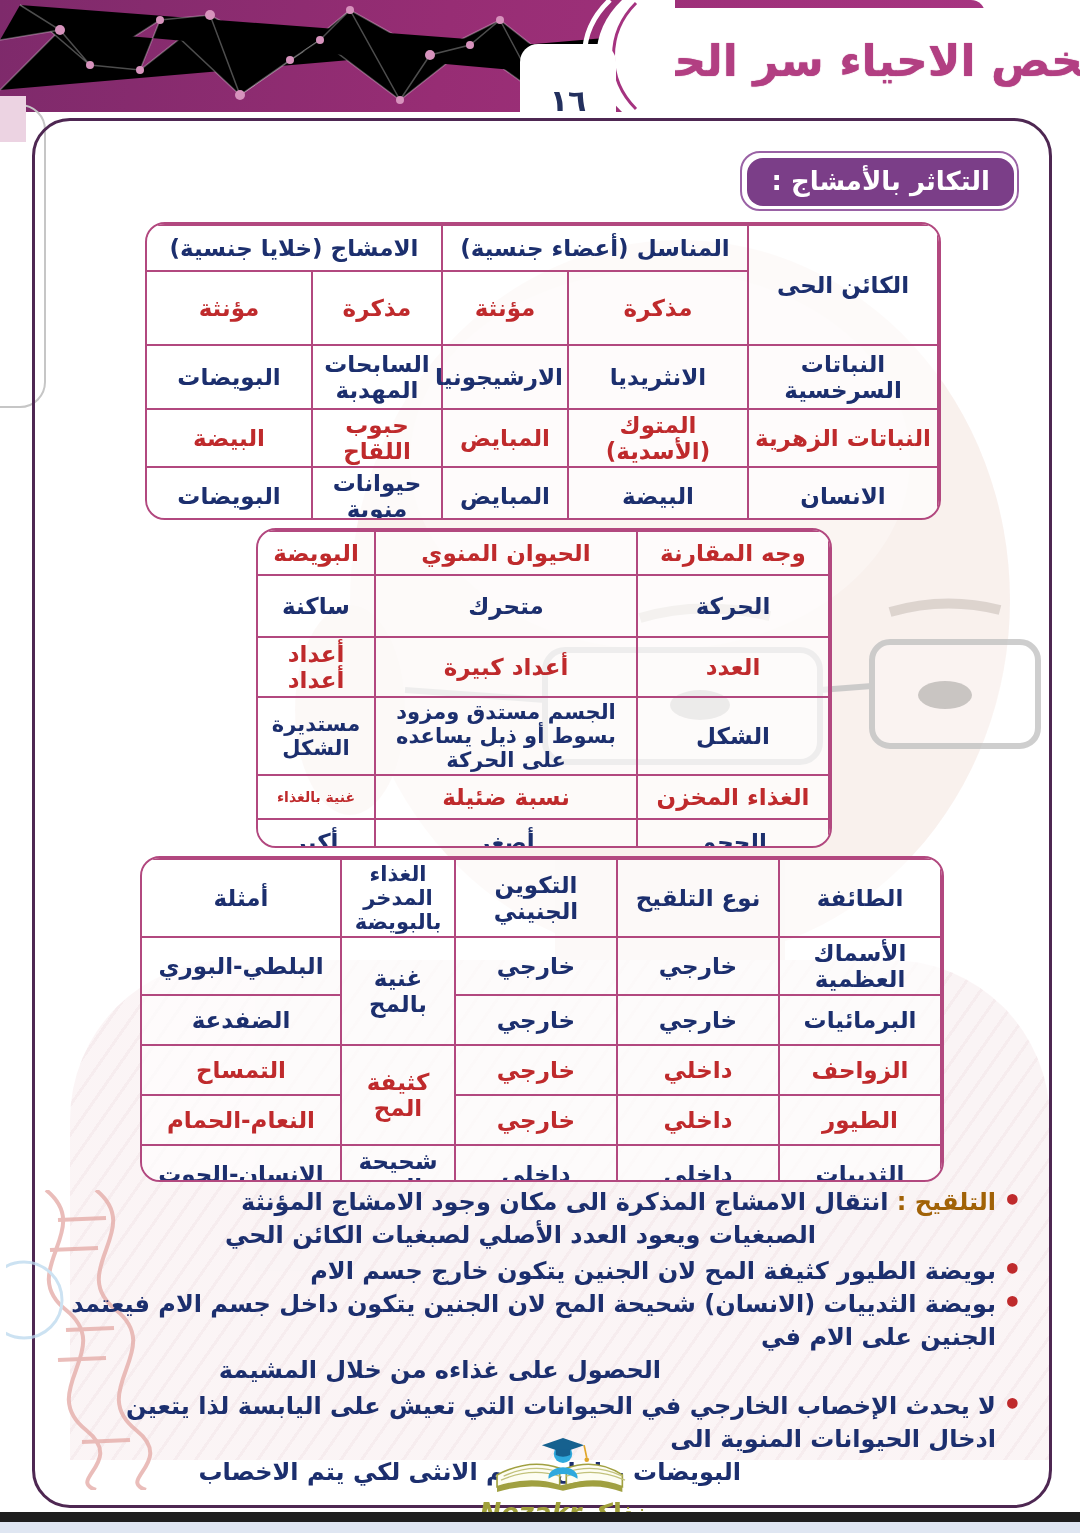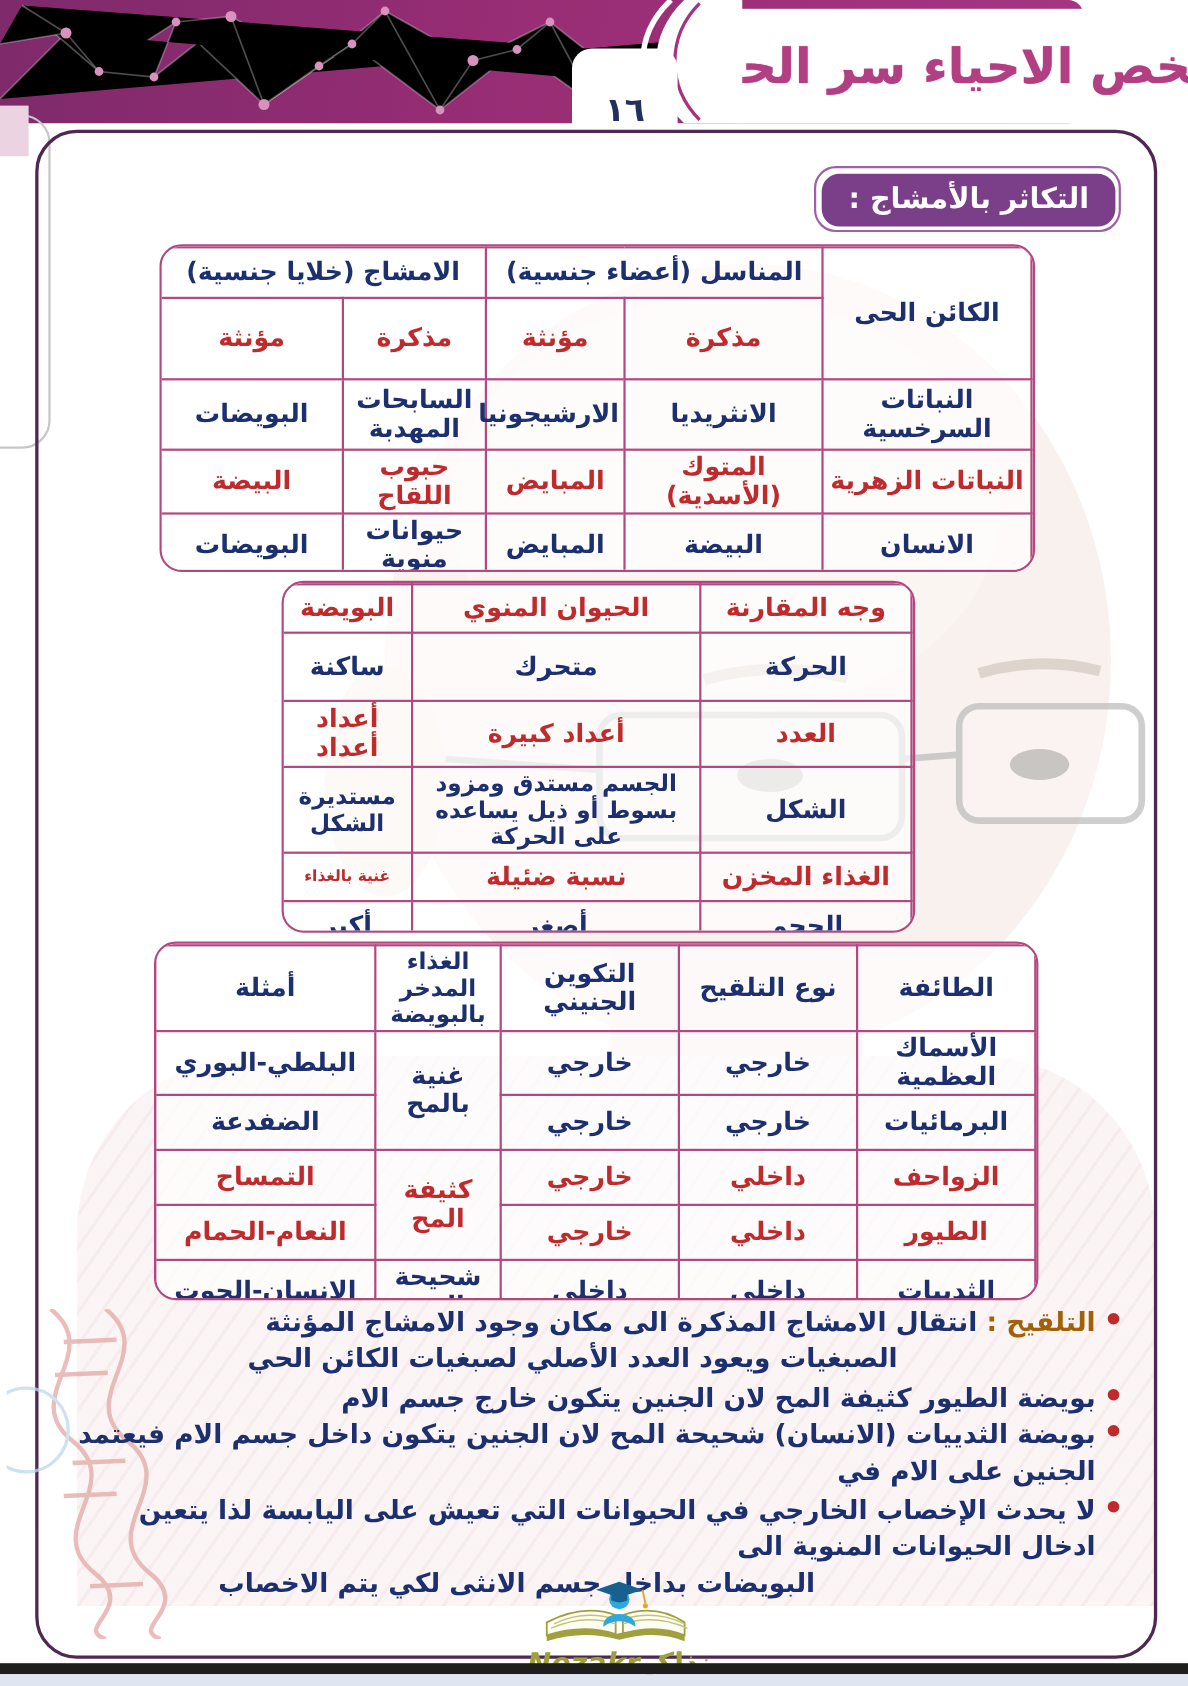--- a/index.html
+++ b/index.html
@@ -296,20 +296,21 @@
       </table>
   </div>
 
   <div class="notes">
     <div class="note-line has-bullet">
       <span class="note-lead">التلقيح : </span><span>انتقال الامشاج المذكرة الى مكان وجود الامشاج المؤنثة</span>
     </div>
     <div class="note-line ind-a">الصبغيات ويعود العدد الأصلي لصبغيات الكائن الحي</div>
     <div class="note-line has-bullet gap-top">بويضة الطيور كثيفة المح لان الجنين يتكون خارج جسم الام</div>
     <div class="note-line has-bullet">بويضة الثدييات (الانسان) شحيحة المح لان الجنين يتكون داخل جسم الام فيعتمد الجنين على الام في</div>
+    <div class="note-line ind-b">الحصول على غذاءه من خلال المشيمة</div>
     <div class="note-line has-bullet gap-top">لا يحدث الإخصاب الخارجي في الحيوانات التي تعيش على اليابسة لذا يتعين ادخال الحيوانات المنوية الى</div>
     <div class="note-line ind-c">البويضات بداخل جسم الانثى لكي يتم الاخصاب</div>
   </div>
 
   <div class="logo">
     <svg width="210" height="62" viewBox="0 0 220 94">
       <path d="M10,62 Q60,36 105,52 L105,78 Q60,64 10,80 Z" fill="#fdfdf2" stroke="#a0a040" stroke-width="2.5"></path>
       <path d="M200,62 Q160,36 115,52 L115,78 Q160,64 200,80 Z" fill="#fdfdf2" stroke="#a0a040" stroke-width="2.5"></path>
       <path d="M20,64 Q62,44 105,58" stroke="#c2c27c" stroke-width="2" fill="none"></path>
       <path d="M16,70 Q61,50 105,64" stroke="#c2c27c" stroke-width="2" fill="none"></path>

